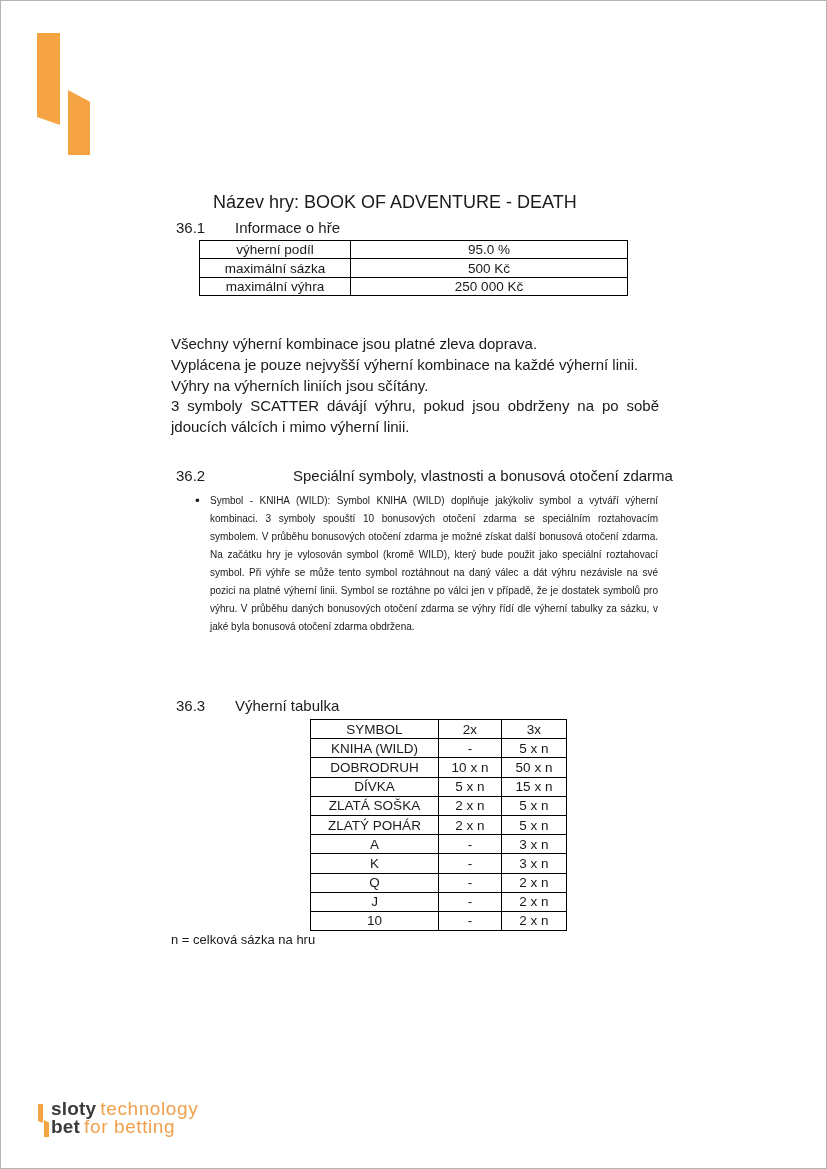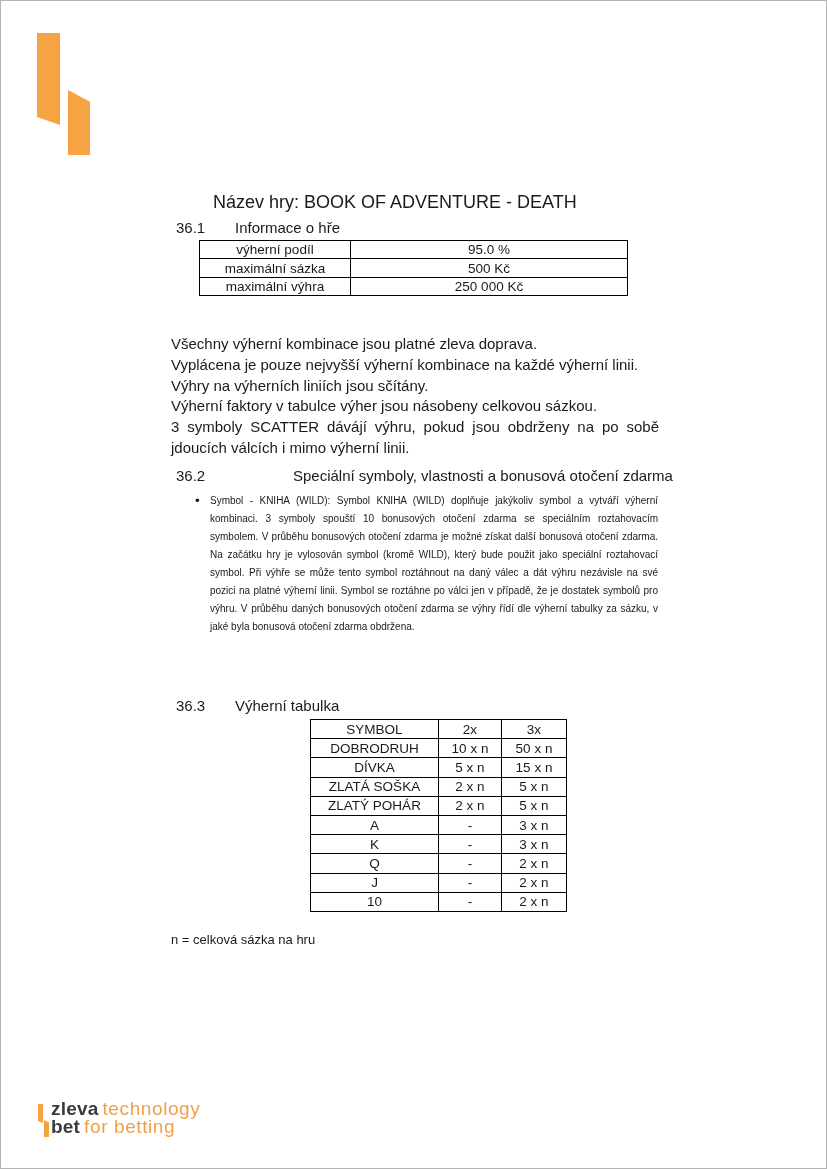--- a/index.html
+++ b/index.html
@@ -89,21 +89,20 @@
         <td class="c0">maximální výhra</td>
         <td class="c1">250 000 Kč</td>
       </tr>
     </tbody>
 </table>
 
 <div class="intro" id="intro-paragraphs">
     <p>Všechny výherní kombinace jsou platné zleva doprava.</p>
     <p>Vyplácena je pouze nejvyšší výherní kombinace na každé výherní linii.</p>
     <p>Výhry na výherních liniích jsou sčítány.</p>
-    <p>Výherní faktory v tabulce výher jsou násobeny celkovou sázkou.</p>
     <p>3 symboly SCATTER dávájí výhru, pokud jsou obdrženy na po sobě jdoucích válcích i mimo výherní linii.</p>
   </div>
 
 <div class="sec sec-362">
   <span class="num">36.2</span>
   <span class="lbl">Speciální symboly, vlastnosti a bonusová otočení zdarma</span>
 </div>
 
 <div class="bullet-item">
   <span class="bullet-dot">•</span>
@@ -117,20 +116,25 @@
 
 <table class="pay-table">
   <thead>
     <tr id="pay-table-head-row">
         <th class="c0">SYMBOL</th>
         <th class="c1">2x</th>
         <th class="c2">3x</th>
       </tr>
   </thead>
   <tbody id="pay-table-body">
+      <tr>
+        <td class="c0">KNIHA (WILD)</td>
+        <td class="c1">-</td>
+        <td class="c2">5 x n</td>
+      </tr>
       <tr>
         <td class="c0">DOBRODRUH</td>
         <td class="c1">10 x n</td>
         <td class="c2">50 x n</td>
       </tr>
       <tr>
         <td class="c0">DÍVKA</td>
         <td class="c1">5 x n</td>
         <td class="c2">15 x n</td>
       </tr>
@@ -172,19 +176,19 @@
     </tbody>
 </table>
 
 <div class="note">n = celková sázka na hru</div>
 
 <div>
   <div class="mark-bar mark-foot-1"></div>
   <div class="mark-bar mark-foot-2"></div>
   <div class="footer-logo">
     <div class="row">
-      <span class="dark">zleva</span><span class="orange">technology</span>
+      <span class="dark">sloty</span><span class="orange">technology</span>
     </div>
     <div class="row">
       <span class="dark">bet</span><span class="orange">for betting</span>
     </div>
   </div>
 </div>
 
 </body></html>

